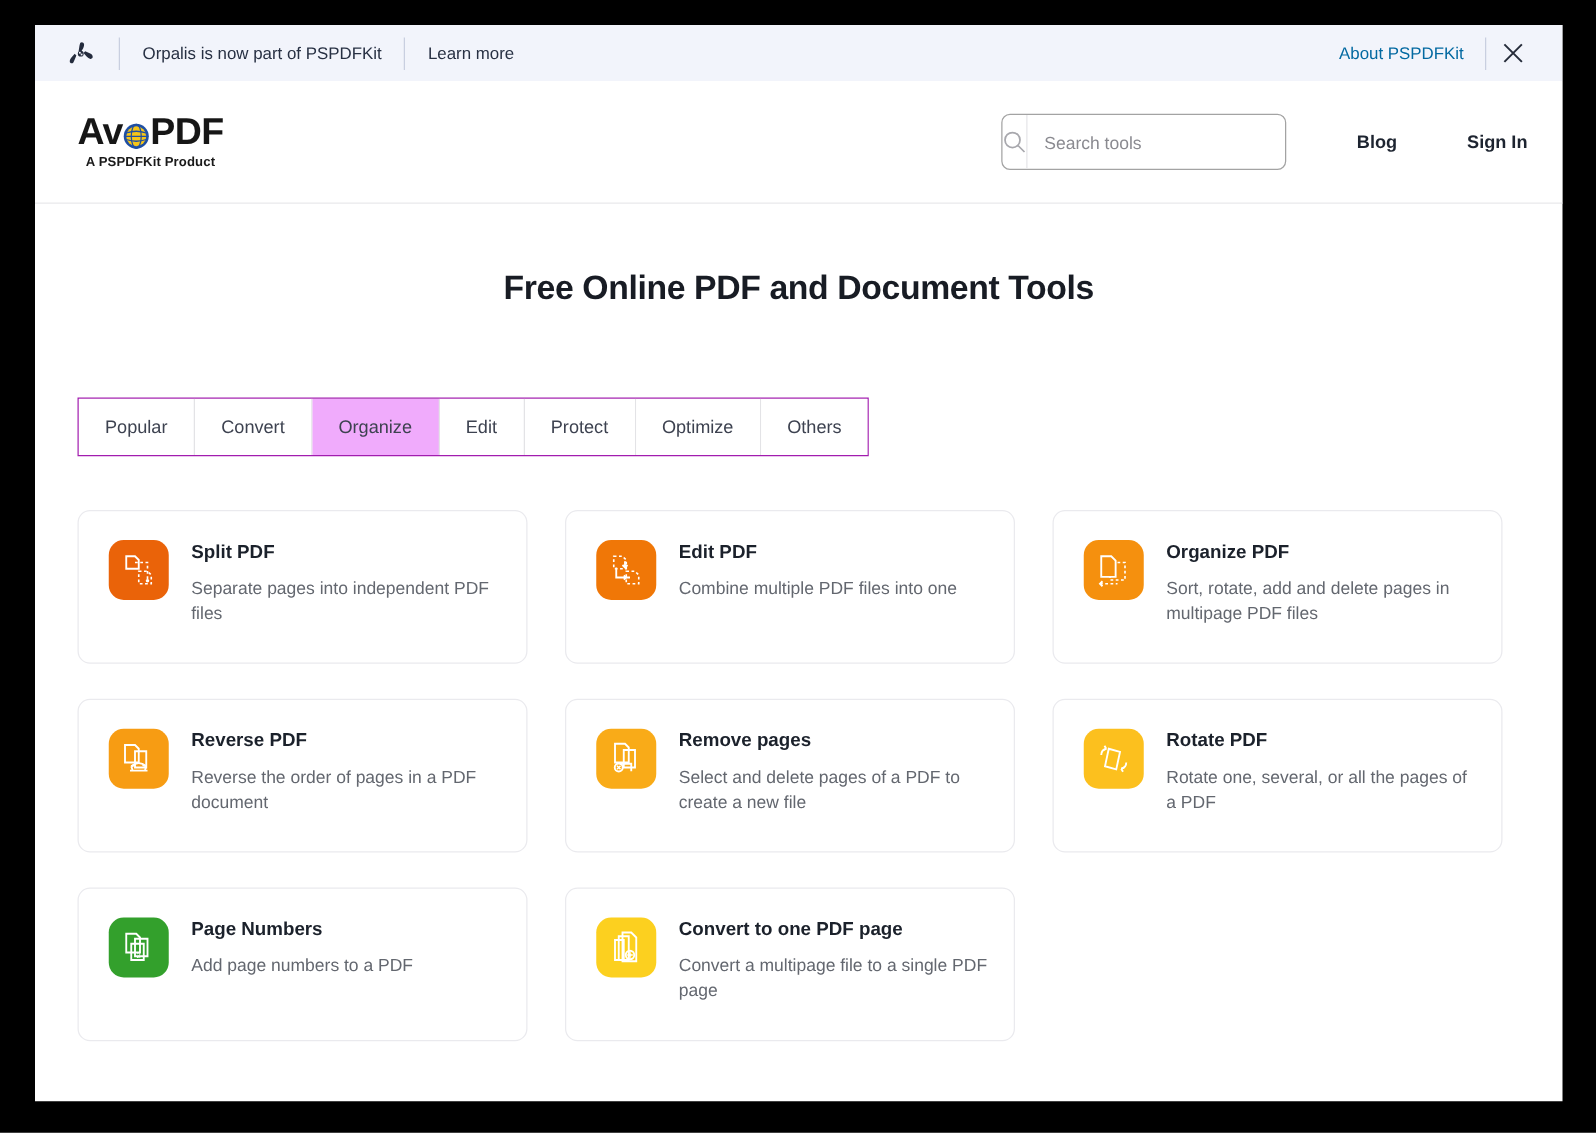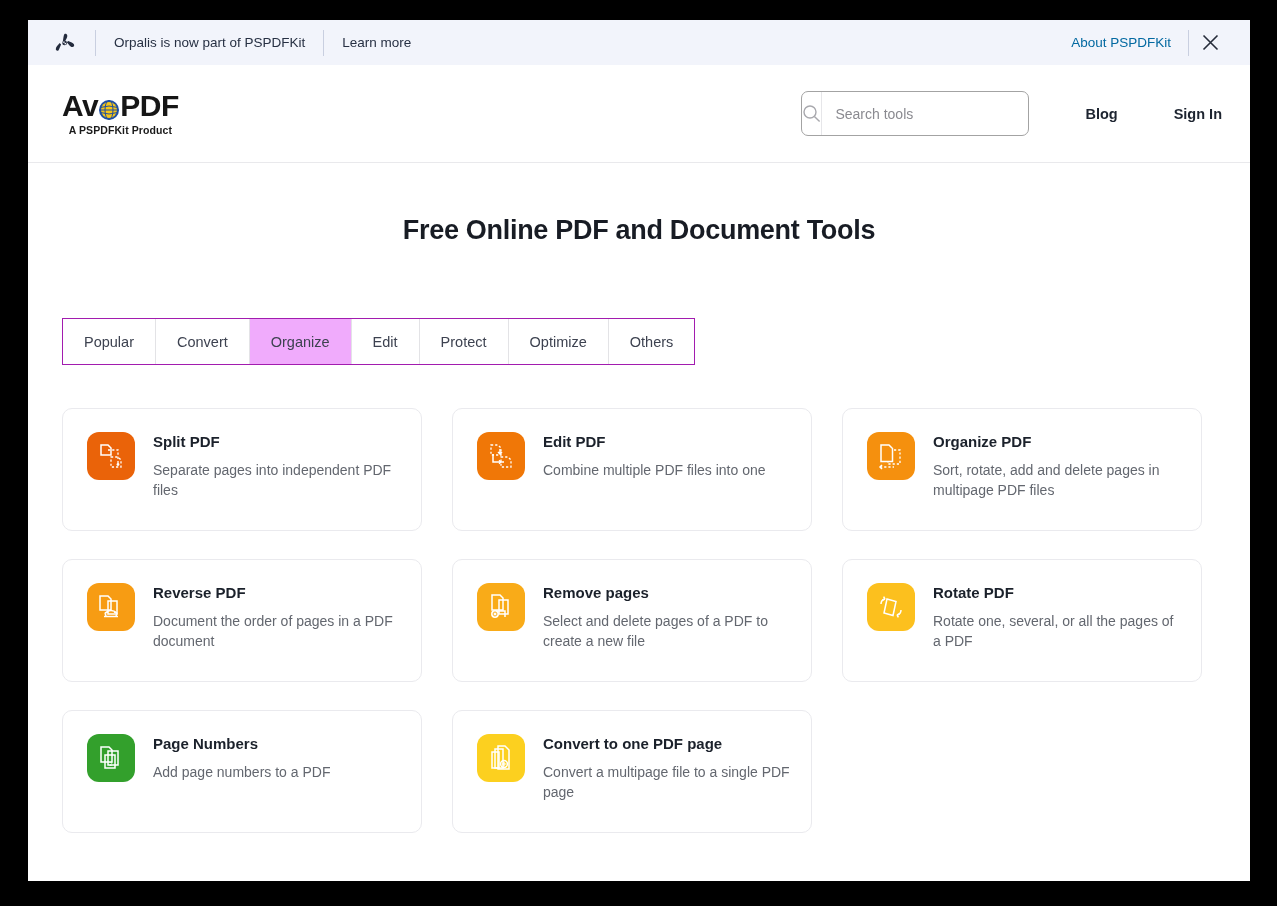--- a/index.html
+++ b/index.html
@@ -376,21 +376,21 @@
             <svg width="30" height="30" viewBox="0 0 30 30">
         <path d="M4 4 h8 l3 3 v11 h-11 z" stroke="#ffffff" fill="none" stroke-width="1.5"></path>
         <path d="M12 9 h9 v13 h-9 z" stroke="#ffffff" fill="none" stroke-width="1.5"></path>
         <path d="M9 21 q6 -5 12 0" stroke="#ffffff" fill="none" stroke-width="1.5"></path>
         <path d="M9 21 l3 -1 M9 21 l1 3 M21 21 l-3 -1 M21 21 l-1 3" stroke="#ffffff" fill="none" stroke-width="1.5"></path>
         <path d="M8 24.5 h14" stroke="#ffffff" fill="none" stroke-width="1.5"></path>
             </svg>
           </div>
           <div class="tool-text">
             <div class="tool-title">Reverse PDF</div>
-            <div class="tool-desc">Document the order of pages in a PDF document</div>
+            <div class="tool-desc">Reverse the order of pages in a PDF document</div>
           </div>
         </div>
         <div class="tool-card">
           <div class="tool-icon" style="background: rgb(249, 171, 24);">
             <svg width="30" height="30" viewBox="0 0 30 30">
         <path d="M6 3 h8 l3 3 v12 h-11 z" stroke="#ffffff" fill="none" stroke-width="1.5"></path>
         <path d="M13 8 h9 v14 h-9 z" stroke="#ffffff" fill="none" stroke-width="1.5"></path>
         <path d="M10 19 h9 v6" stroke="#ffffff" fill="none" stroke-width="1.5"></path>
         <circle cx="9" cy="22" r="3.2" stroke="#ffffff" fill="none" stroke-width="1.5"></circle>
         <path d="M7.6 20.6 l2.8 2.8 M10.4 20.6 l-2.8 2.8" stroke="#fff" stroke-width="1.2"></path>

